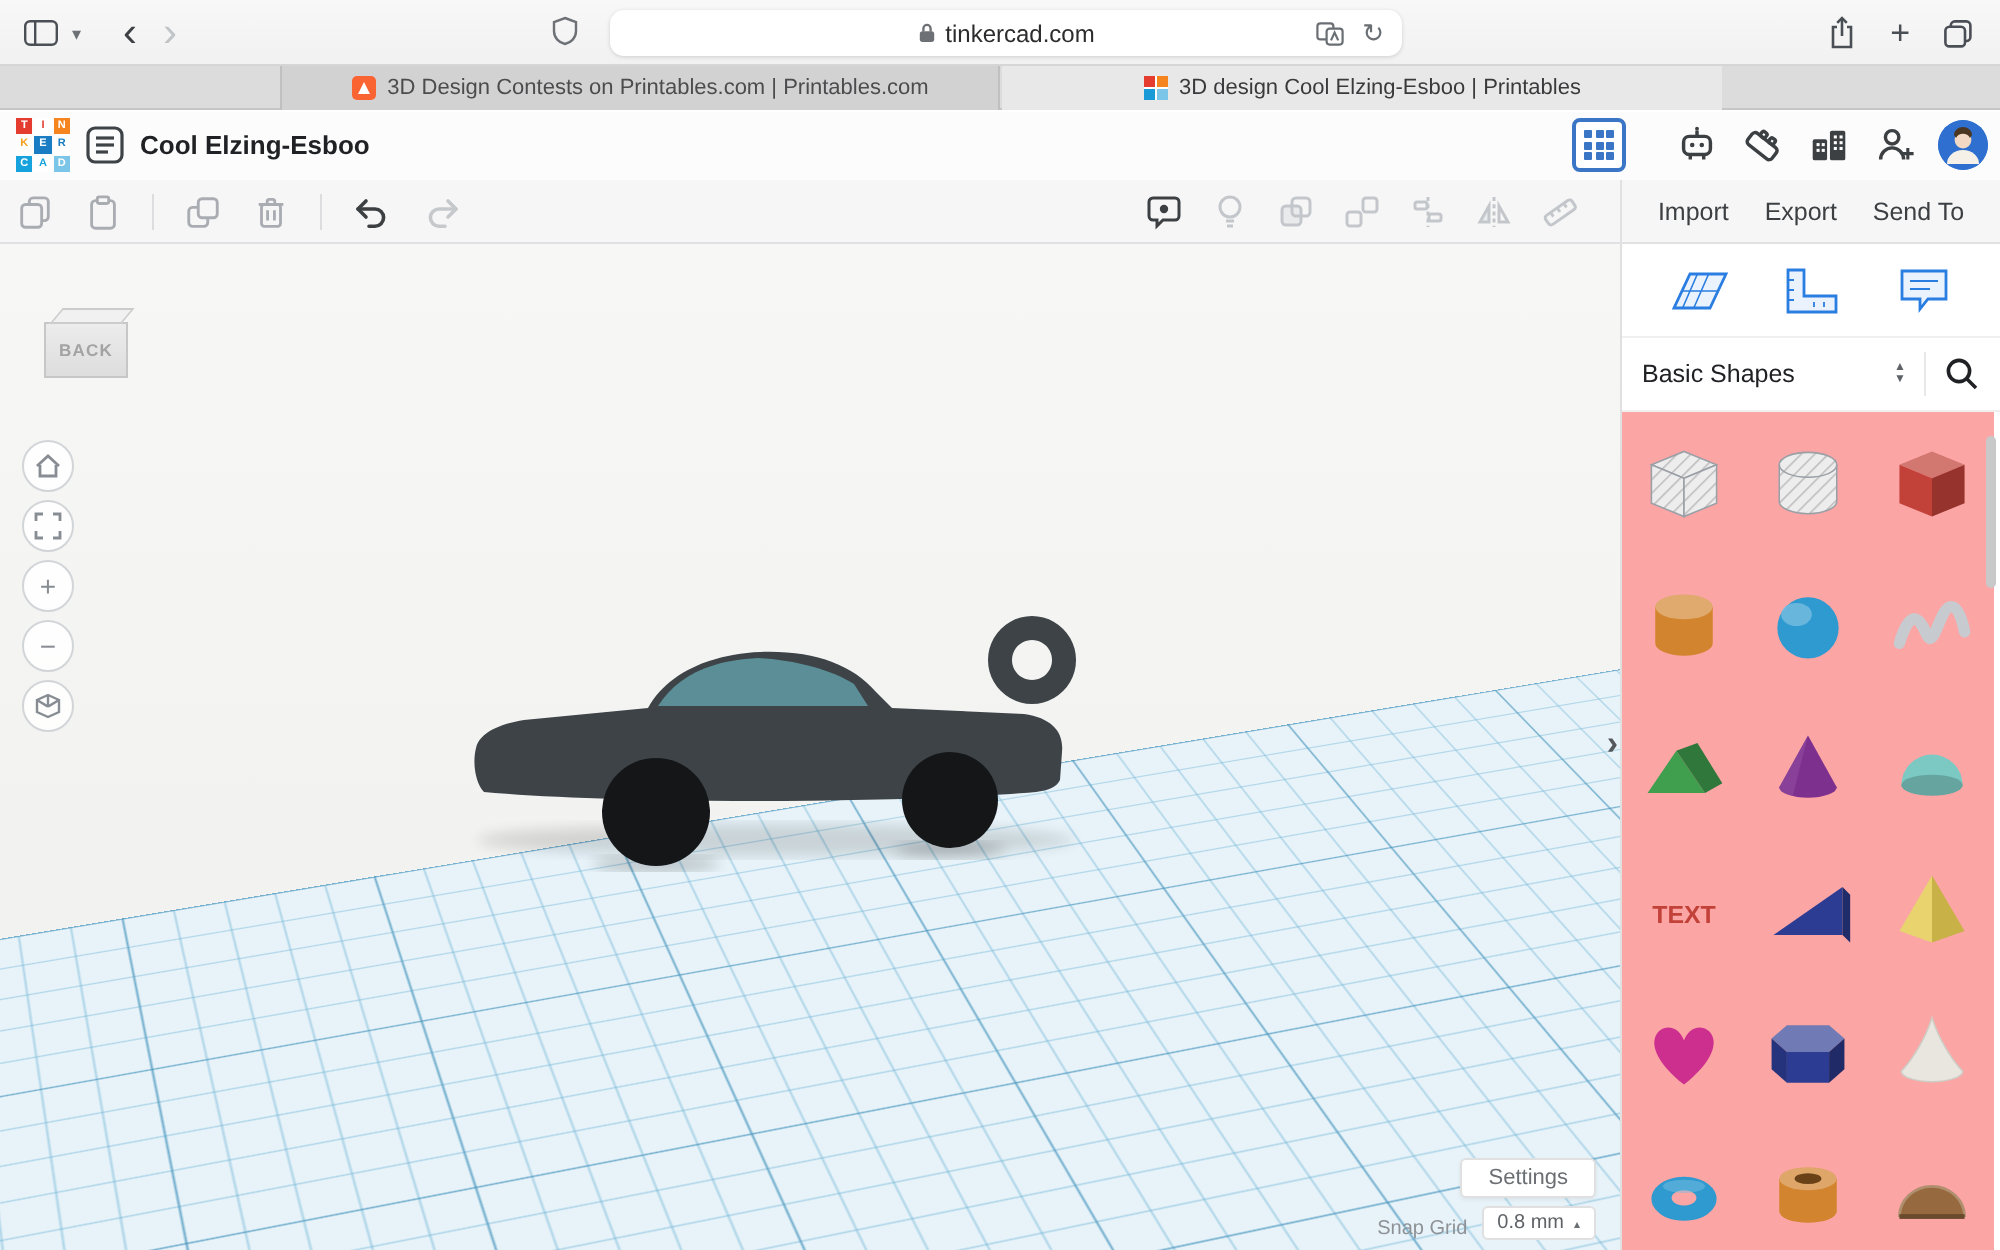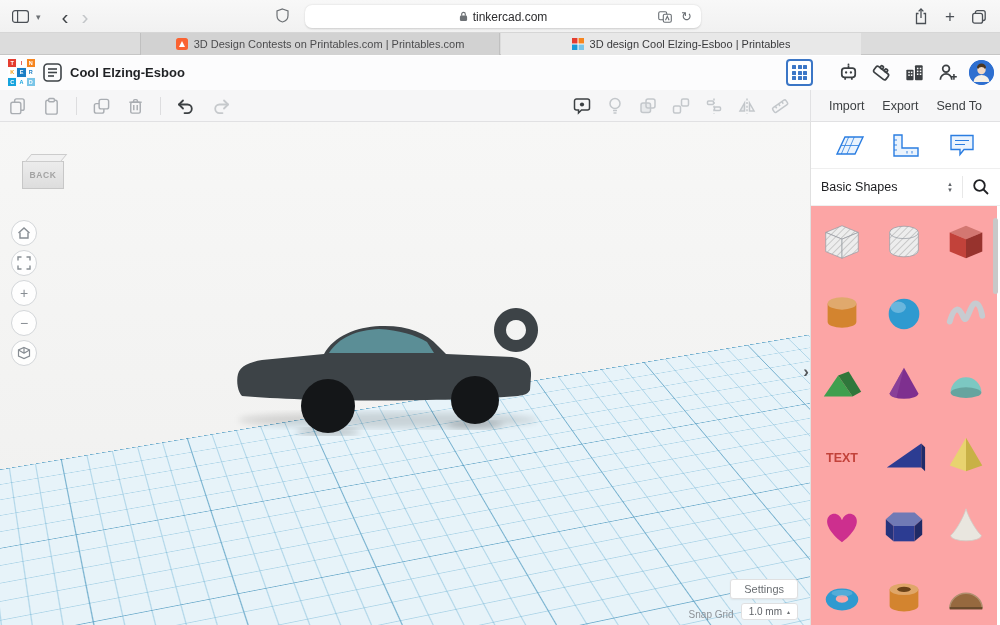--- a/index.html
+++ b/index.html
@@ -423,21 +423,21 @@
         </svg>
     </span>
   </div>
 
   <span class="collapse-handle">›</span>
 
   <span class="settings-btn">Settings</span>
   <div class="snap-row">
     <span>Snap Grid</span>
     <span class="snap-value">
-      <span>1.0 mm</span>
+      <span>0.8 mm</span>
       <span class="stepper">▴</span>
     </span>
   </div>
 </div>
 
 <div class="panel">
   <div class="panel-helpers">
     <span>
       <svg width="32" height="27" viewBox="0 0 32 27" fill="none" stroke="#2a7de1" stroke-width="1.4">
         <polygon points="3,22 11,5 29,5 21,22" fill="#eaf3fd"></polygon>

